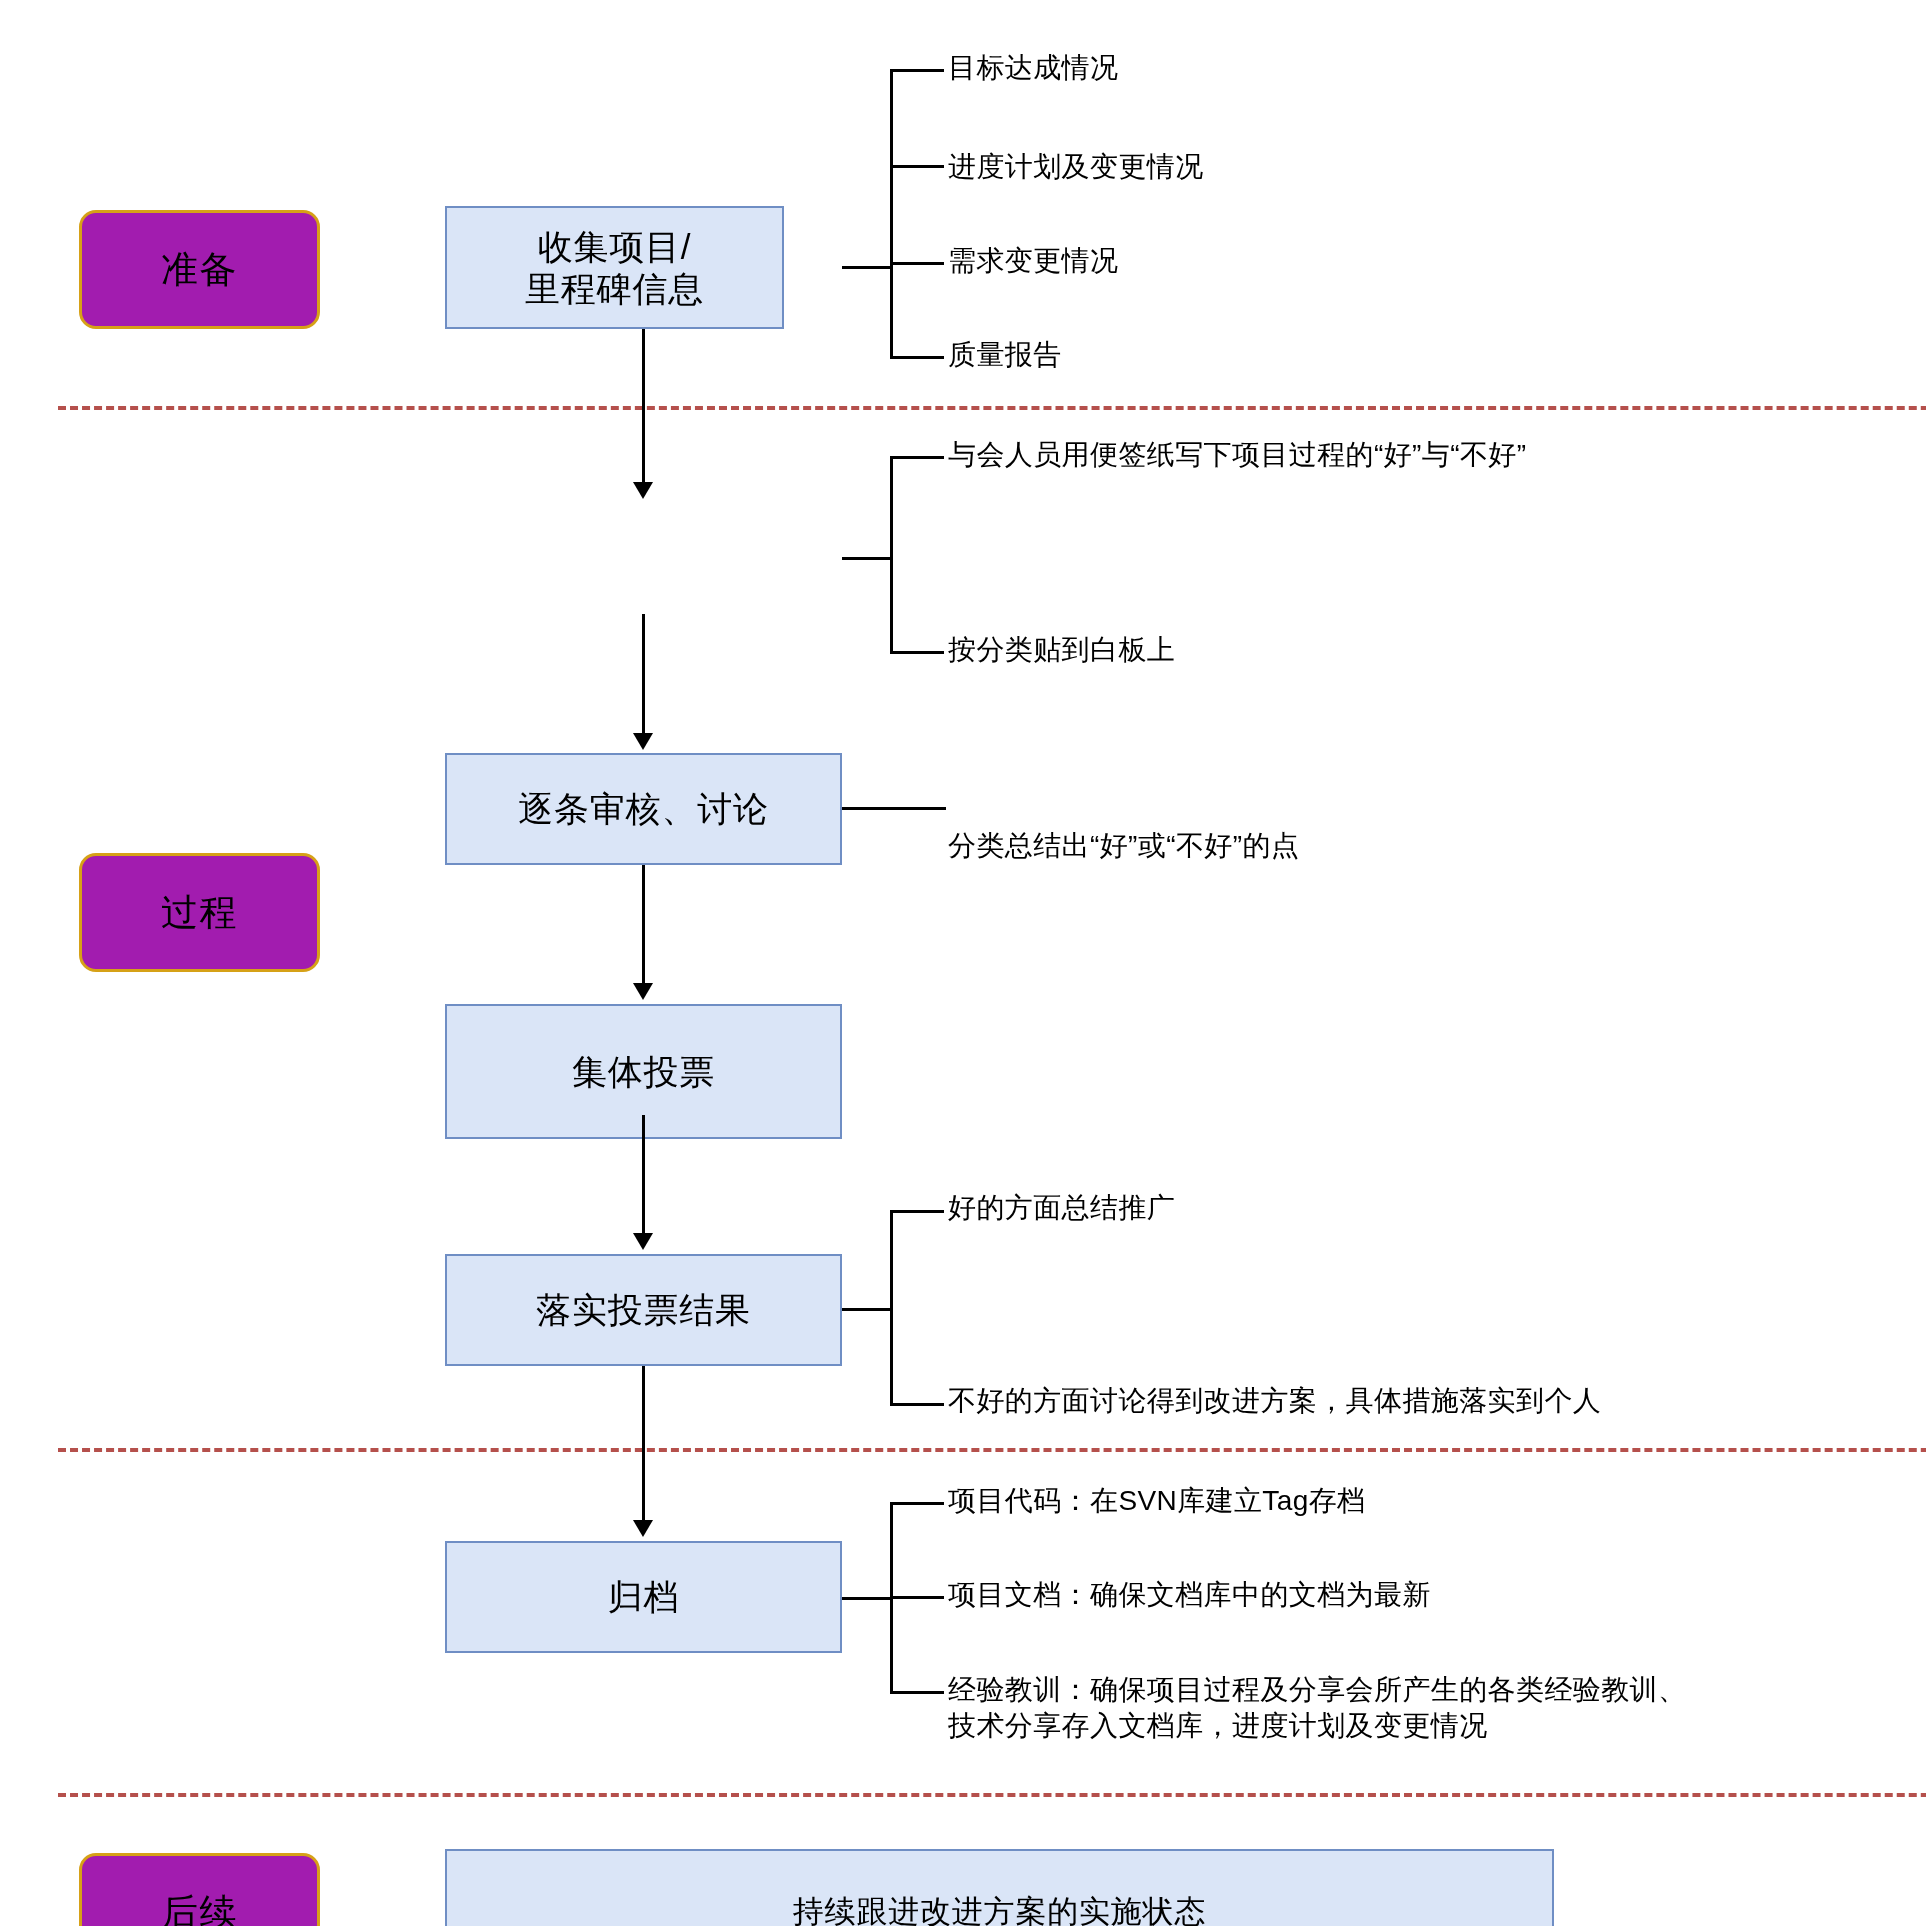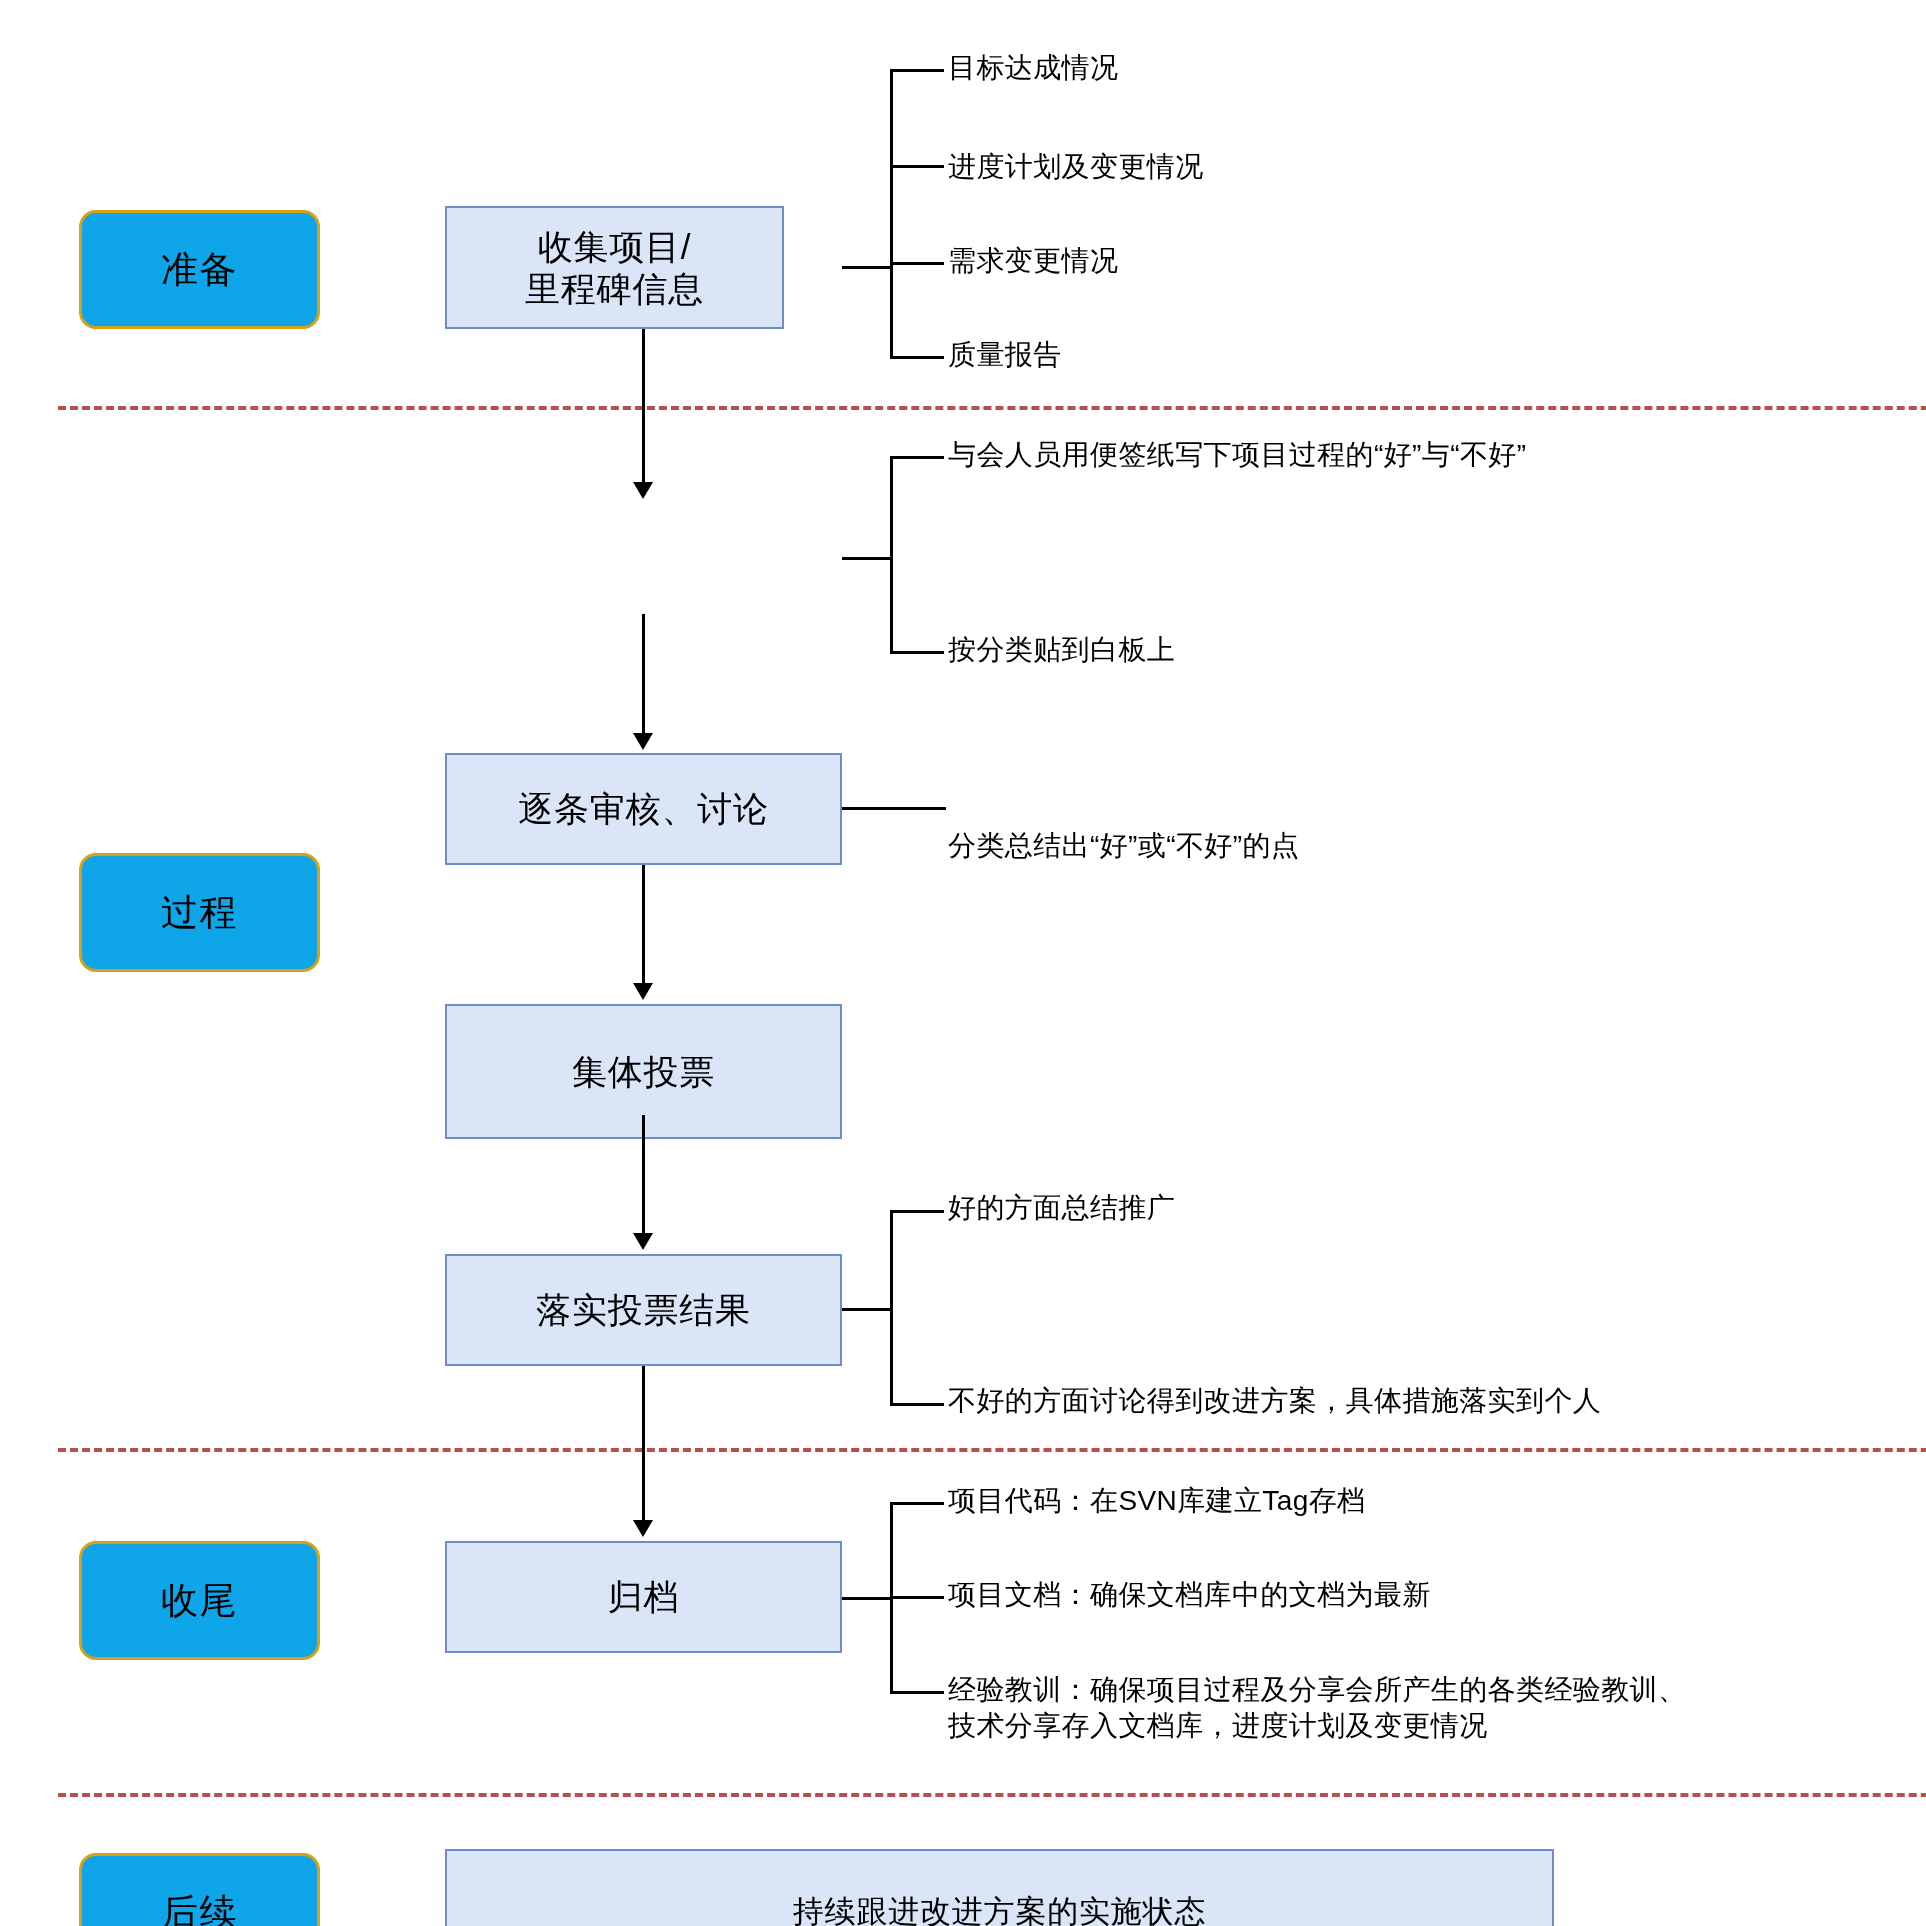--- a/index.html
+++ b/index.html
@@ -15,21 +15,21 @@
     position: relative;
     width: 2125px;
     height: 2024px;
     background: #ffffff;
     overflow: hidden;
   }
   
   .stage-label {
     position: absolute;
     box-sizing: border-box;
-    background: #0ea5e9;
+    background: #a21caf;
     border: 3.5px solid #d6a117;
     border-radius: 17px;
     display: flex;
     align-items: center;
     justify-content: center;
     color: #000000;
     font-size: 37px;
     font-weight: 400;
     letter-spacing: 1.5px;
   }
@@ -106,23 +106,20 @@
   <div class="phase-divider" style="left:58px; top:1793px; width:2015px;"></div>
 
   <div class="stage-label" style="left:79px; top:210px; width:241px; height:119px;">
     <span>准备</span>
   </div>
 
   <div class="stage-label" style="left:79px; top:853px; width:241px; height:119px;">
     <span>过程</span>
   </div>
 
-  <div class="stage-label" style="left:79px; top:1541px; width:241px; height:119px;">
-    <span>收尾</span>
-  </div>
 
   <div class="stage-label" style="left:79px; top:1853px; width:241px; height:119px;">
     <span>后续</span>
   </div>
 
   <div class="proc-box" style="left:445px; top:206px; width:339px; height:123px;">
     <span>收集项目/
 里程碑信息</span>
   </div>
 

